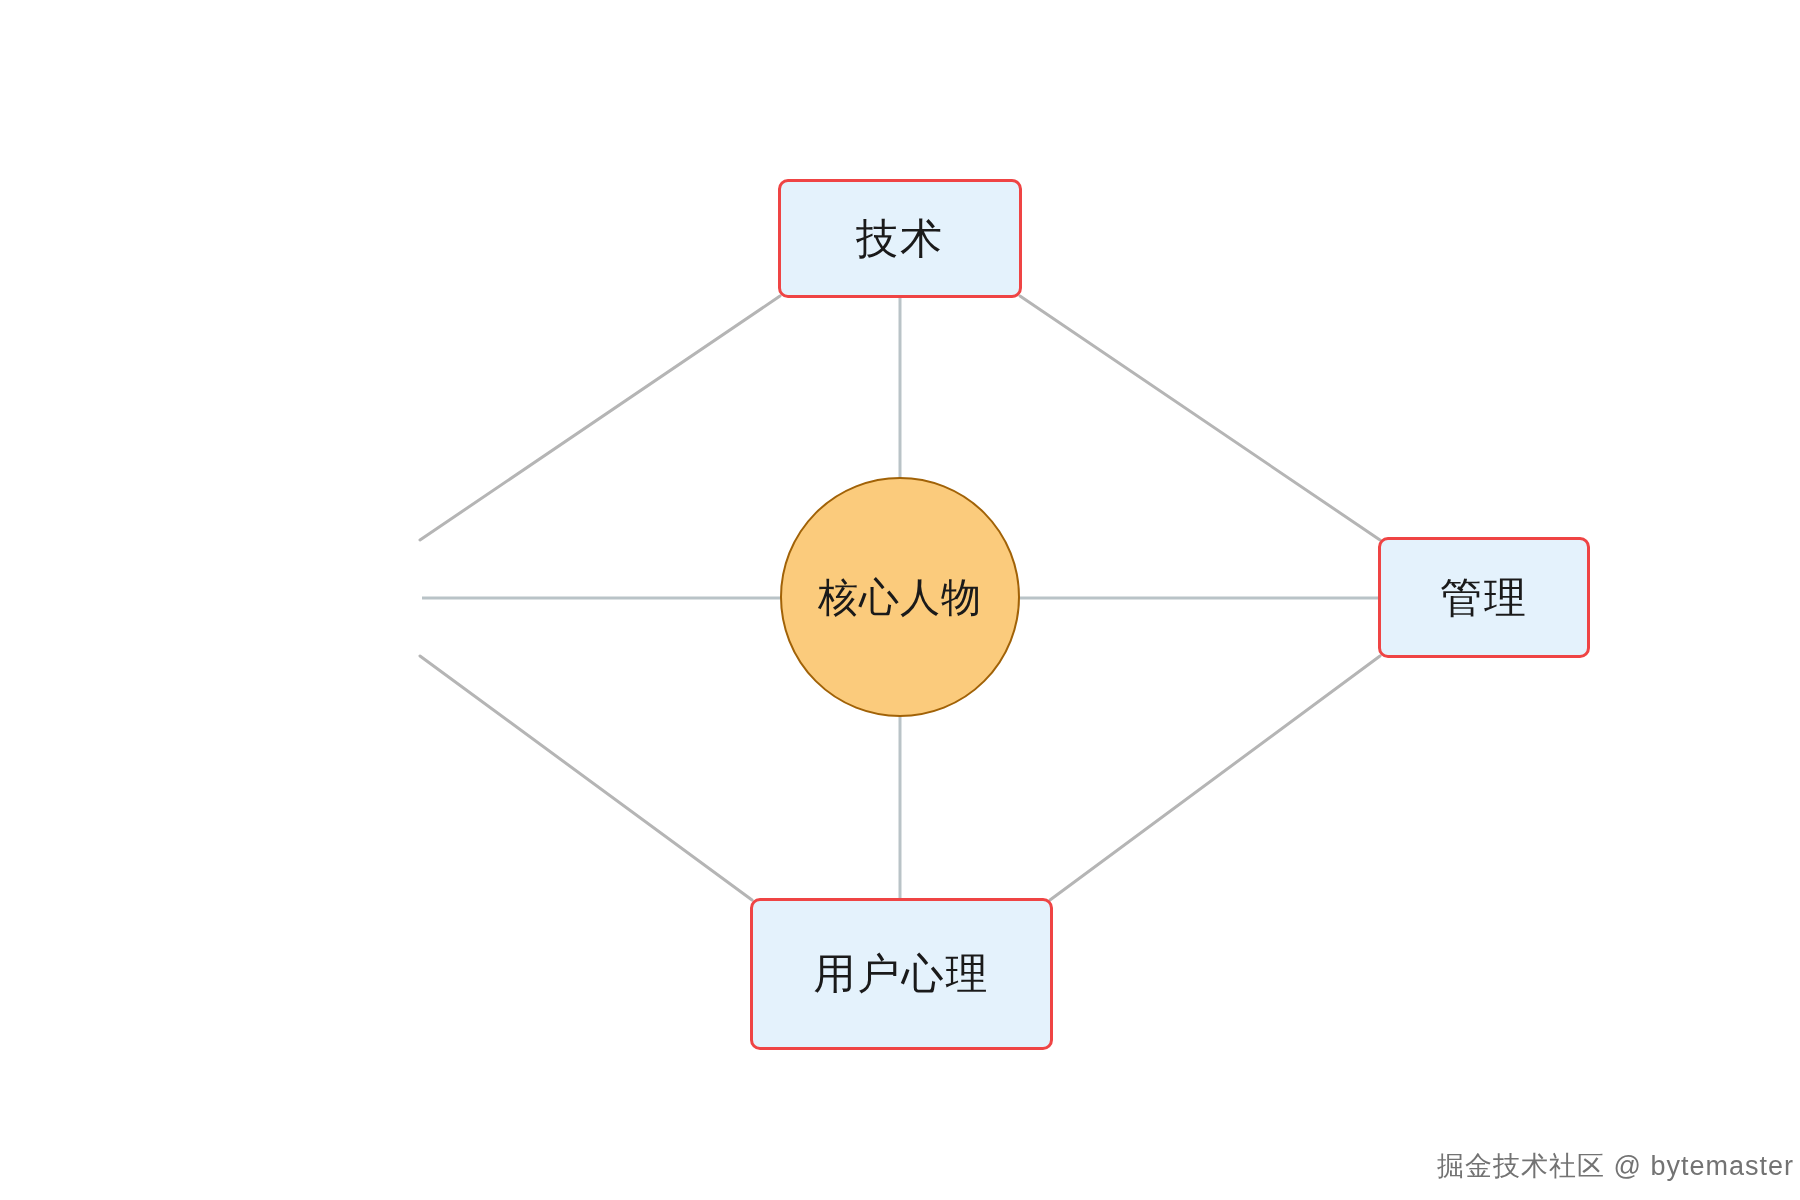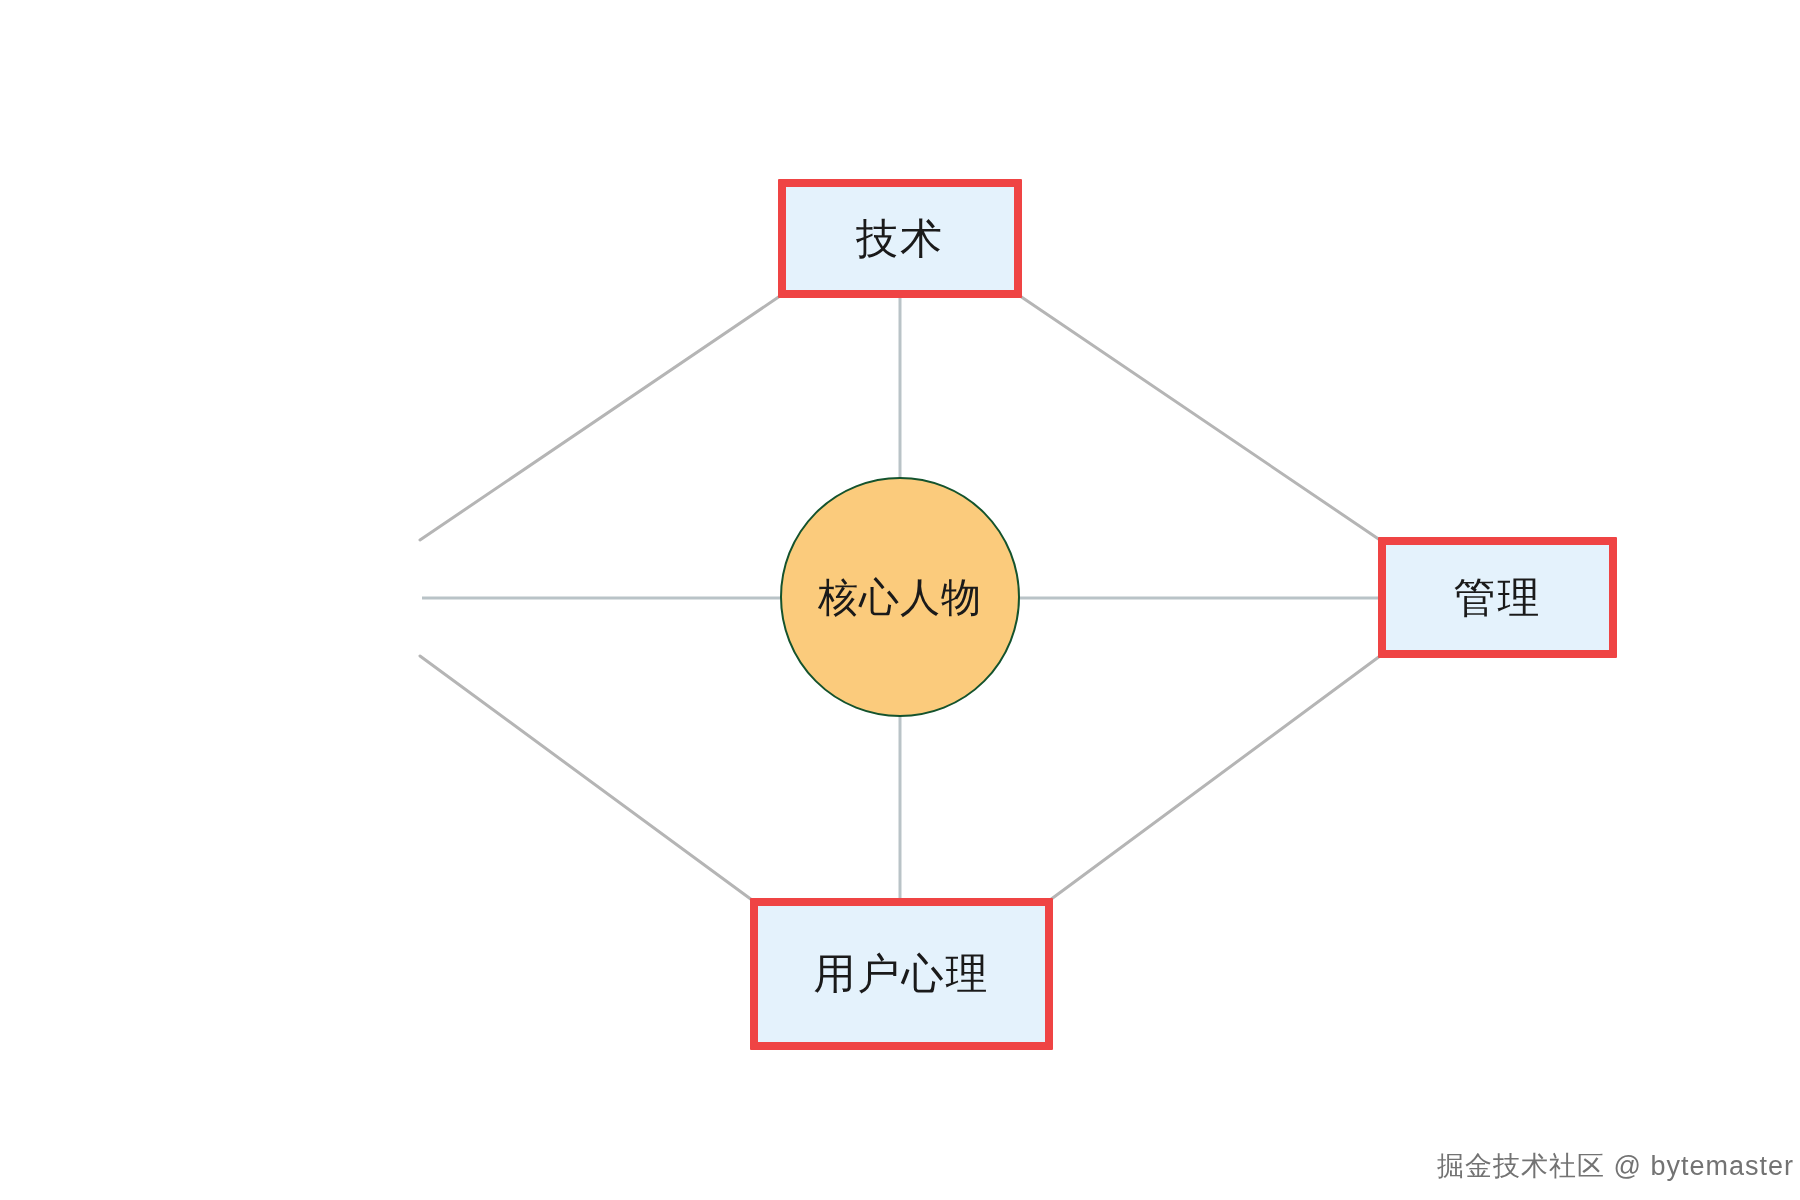--- a/index.html
+++ b/index.html
@@ -23,52 +23,52 @@
     position: absolute;
     left: 0;
     top: 0;
     width: 1800px;
     height: 1200px;
   }
   .node-box {
     position: absolute;
     box-sizing: border-box;
     background: #e4f2fc;
-    border: 8px solid #ef4444;
-    border-radius: 1px;
+    border: 3px solid #ef4444;
+    border-radius: 10px;
     display: flex;
     align-items: center;
     justify-content: center;
     z-index: 3;
   }
   .node-label {
     color: #1a1a1a;
     font-size: 42px;
     line-height: 1;
     letter-spacing: 2px;
     white-space: nowrap;
   }
   .node-circle {
     position: absolute;
     box-sizing: border-box;
     background: #fbcb7c;
-    border: 2px solid #14532d;
+    border: 2px solid #a16207;
     border-radius: 50%;
     display: flex;
     align-items: center;
     justify-content: center;
     z-index: 3;
   }
   .node-circle .node-label {
     font-size: 40px;
     letter-spacing: 1px;
   }
   #node-tech   { left: 778px;  top: 179px; width: 244px; height: 119px; }
   #node-biz    { left: 180px;  top: 538px; width: 242px; height: 119px; }
-  #node-mgmt   { left: 1378px; top: 537px; width: 239px; height: 121px; }
+  #node-mgmt   { left: 1378px; top: 537px; width: 212px; height: 121px; }
   #node-psy    { left: 750px;  top: 898px; width: 303px; height: 152px; }
   #node-core   { left: 780px;  top: 477px; width: 240px; height: 240px; }
 
   #watermark {
     position: absolute;
     right: 6px;
     bottom: 16px;
     color: #737373;
     font-size: 27px;
     letter-spacing: 1px;

